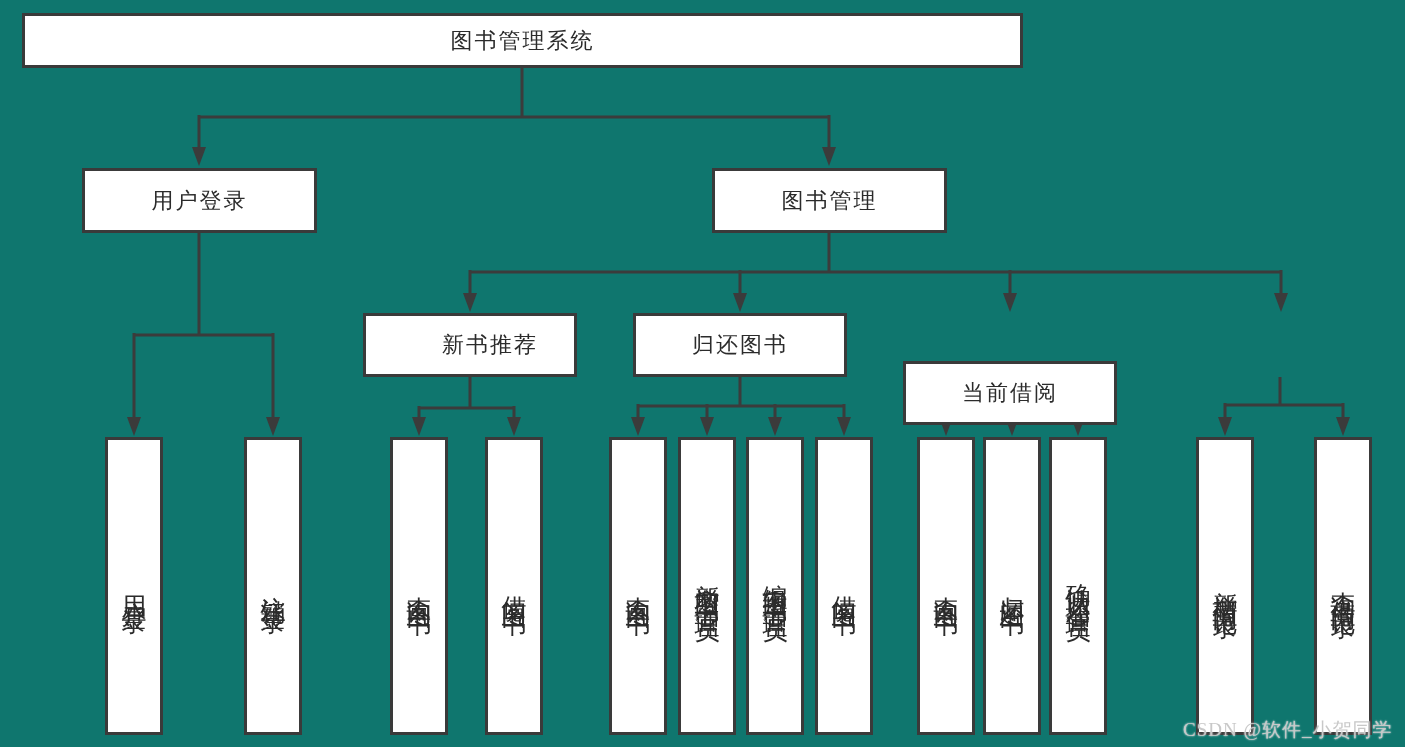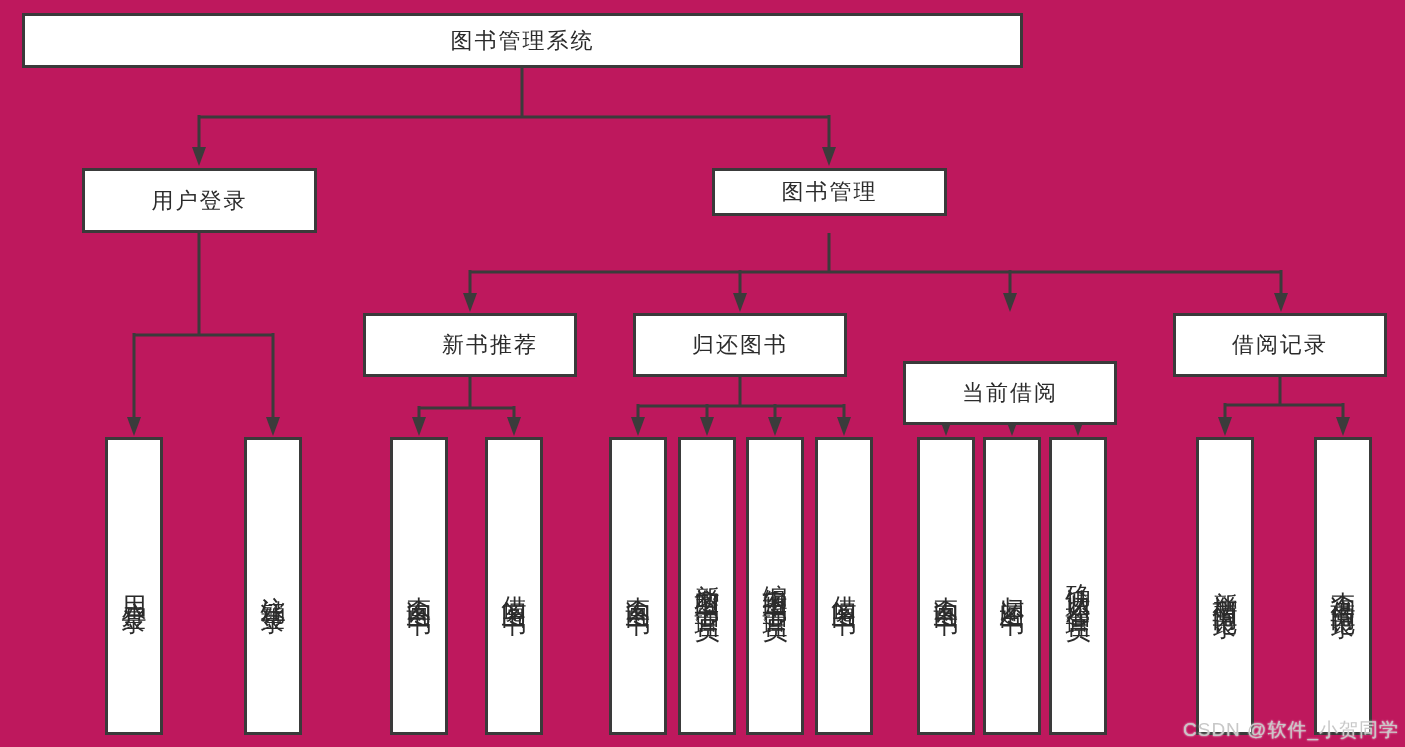--- a/index.html
+++ b/index.html
@@ -1,40 +1,40 @@
 <!DOCTYPE html>
 <html><head>
 <meta charset="utf-8">
 <style>
   html,body{margin:0;padding:0;background:#ffffff;}
   #canvas{
     position:relative;
     width:1405px;height:747px;
-    background:#be185d;
-    font-family:Liberation Sans, sans-serif;
+    background:#0f766e;
+    font-family:Liberation Serif, serif;
     color:#2b2b2b;
     overflow:hidden;
   }
   #connectors{position:absolute;left:0;top:0;z-index:1;}
   .node{
     position:absolute;
     box-sizing:border-box;
     background:#ffffff;
     border:3px solid #3a3a3a;
     display:flex;align-items:center;justify-content:center;
     z-index:2;
   }
   .hlabel{
     font-size:22px;
     letter-spacing:2px;
     white-space:nowrap;
   }
   .root{left:22px;top:13px;width:1001px;height:55px;}
   .lvl2-a{left:82px;top:168px;width:235px;height:65px;}
-  .lvl2-b{left:712px;top:168px;width:235px;height:48px;text-align:center;}
+  .lvl2-b{left:712px;top:168px;width:235px;height:65px;text-align:center;}
   .lvl3{top:313px;width:214px;height:64px;}
   .l3-1{left:363px;padding-left:40px;} .l3-2{left:633px;} .l3-3{left:903px;margin-top:48px;} .l3-4{left:1173px;}
   .leaf{top:437px;width:58px;height:298px;}
   .vlabel{
     writing-mode:vertical-rl;
     text-orientation:mixed;
     font-size:25px;
     letter-spacing:5px;
     line-height:1;
     white-space:nowrap;
@@ -113,23 +113,20 @@
 
   <div class="node lvl3 l3-1">
     <span class="hlabel">新书推荐</span>
   </div>
   <div class="node lvl3 l3-2">
     <span class="hlabel">归还图书</span>
   </div>
   <div class="node lvl3 l3-3">
     <span class="hlabel">当前借阅</span>
   </div>
-  <div class="node lvl3 l3-4">
-    <span class="hlabel">借阅记录</span>
-  </div>
 
   <div class="node leaf lf1">
     <span class="vlabel">用户登录</span>
   </div>
   <div class="node leaf lf2">
     <span class="vlabel">注销登录</span>
   </div>
 
   <div class="node leaf lf3">
     <span class="vlabel">查询图书</span>

